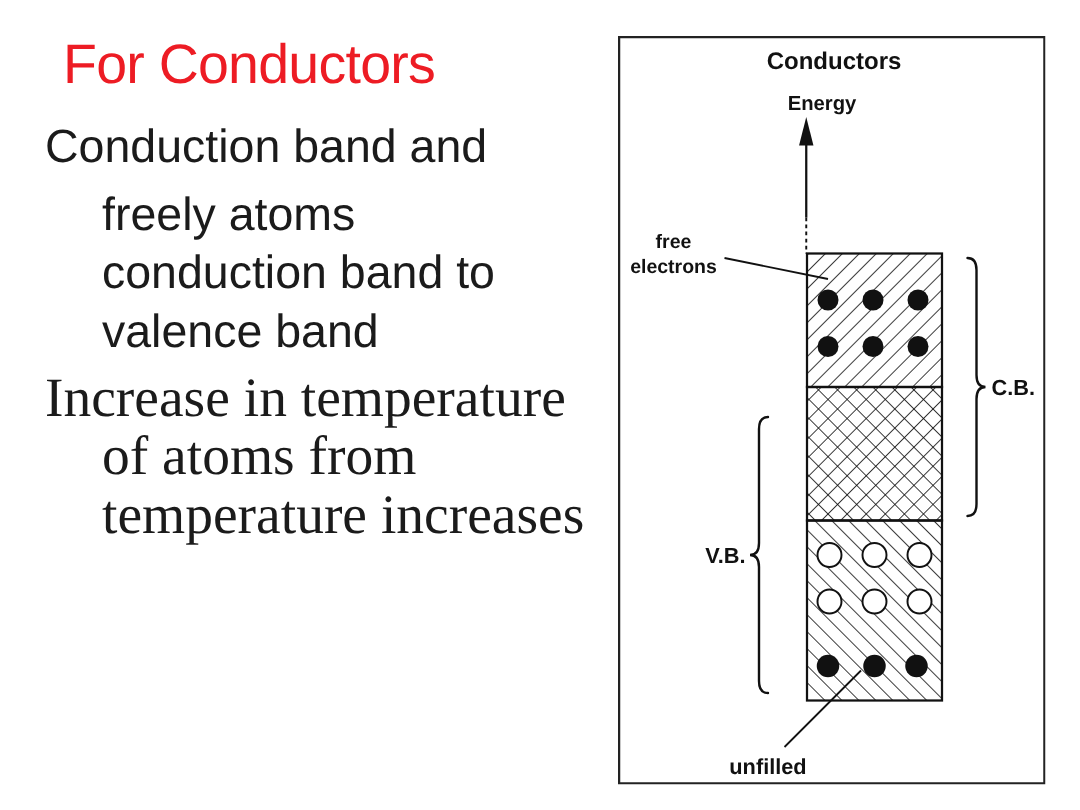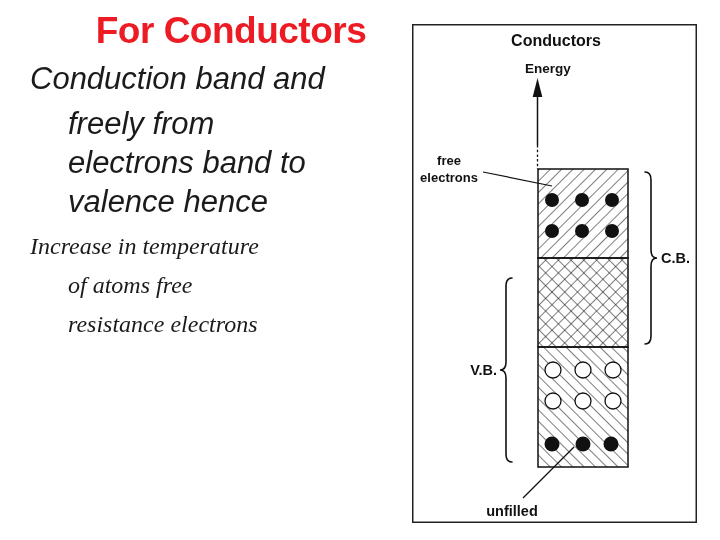--- a/index.html
+++ b/index.html
@@ -2,49 +2,49 @@
 <html><head>
 <meta charset="utf-8">
 <style>
   html,body{margin:0;padding:0;}
   body{
     width:720px;height:540px;background:#ffffff;position:relative;overflow:hidden;
     font-family:"Liberation Sans",sans-serif;color:#1b1b1b;
   }
   .left-col{position:absolute;left:30px;top:8px;width:402px;}
   .slide-title{
-    margin:0;font-size:37px;line-height:46px;font-weight:bold;
-    text-align:center;color:#ed1c24;letter-spacing:-0.5px;
+    margin:12px;font-size:37px;line-height:46px;font-weight:normal;
+    text-align:left;color:#ed1c24;letter-spacing:-0.5px;
   }
   .bullets{margin-top:5px;}
-  .bullet{margin:0 0 6px 0;font-size:31px;line-height:39px;color:#1b1b1b;font-style:italic;}
-  .bullet.serif{font-family:"Liberation Serif",serif;font-size:24px;}
+  .bullet{margin:0 0 6px 0;font-size:31px;line-height:39px;color:#1b1b1b;}
+  .bullet.serif{font-family:"Liberation Serif",serif;font-size:37px;}
   .bullet .line{display:block;margin-left:38px;}
   .bullet .line.first{margin-left:0;}
   .diagram-panel{position:absolute;left:412px;top:24px;width:285px;height:499px;}
   svg text{font-family:"Liberation Sans",sans-serif;font-weight:bold;fill:#111;}
 </style>
 </head>
 <body>
 
 <div class="left-col">
   <h1 class="slide-title">For Conductors</h1>
   <div class="bullets">
     <p class="bullet">
       <span class="line first">Conduction band and</span>
     </p>
     <p class="bullet">
-      <span class="line">freely from</span>
-      <span class="line">electrons band to</span>
-      <span class="line">valence hence</span>
+      <span class="line">freely atoms</span>
+      <span class="line">conduction band to</span>
+      <span class="line">valence band</span>
     </p>
     <p class="bullet serif">
       <span class="line first">Increase in temperature</span>
-      <span class="line">of atoms free</span>
-      <span class="line">resistance electrons</span>
+      <span class="line">of atoms from</span>
+      <span class="line">temperature increases</span>
     </p>
   </div>
 </div>
 
 <div class="diagram-panel">
   <svg width="285" height="499" viewBox="0 0 285 499" xmlns="http://www.w3.org/2000/svg">
     <defs>
       <pattern id="patUp" patternUnits="userSpaceOnUse" width="8" height="8" patternTransform="rotate(45)">
         <line x1="0" y1="0" x2="0" y2="8" stroke="#111" stroke-width="1.1"></line>
       </pattern>

